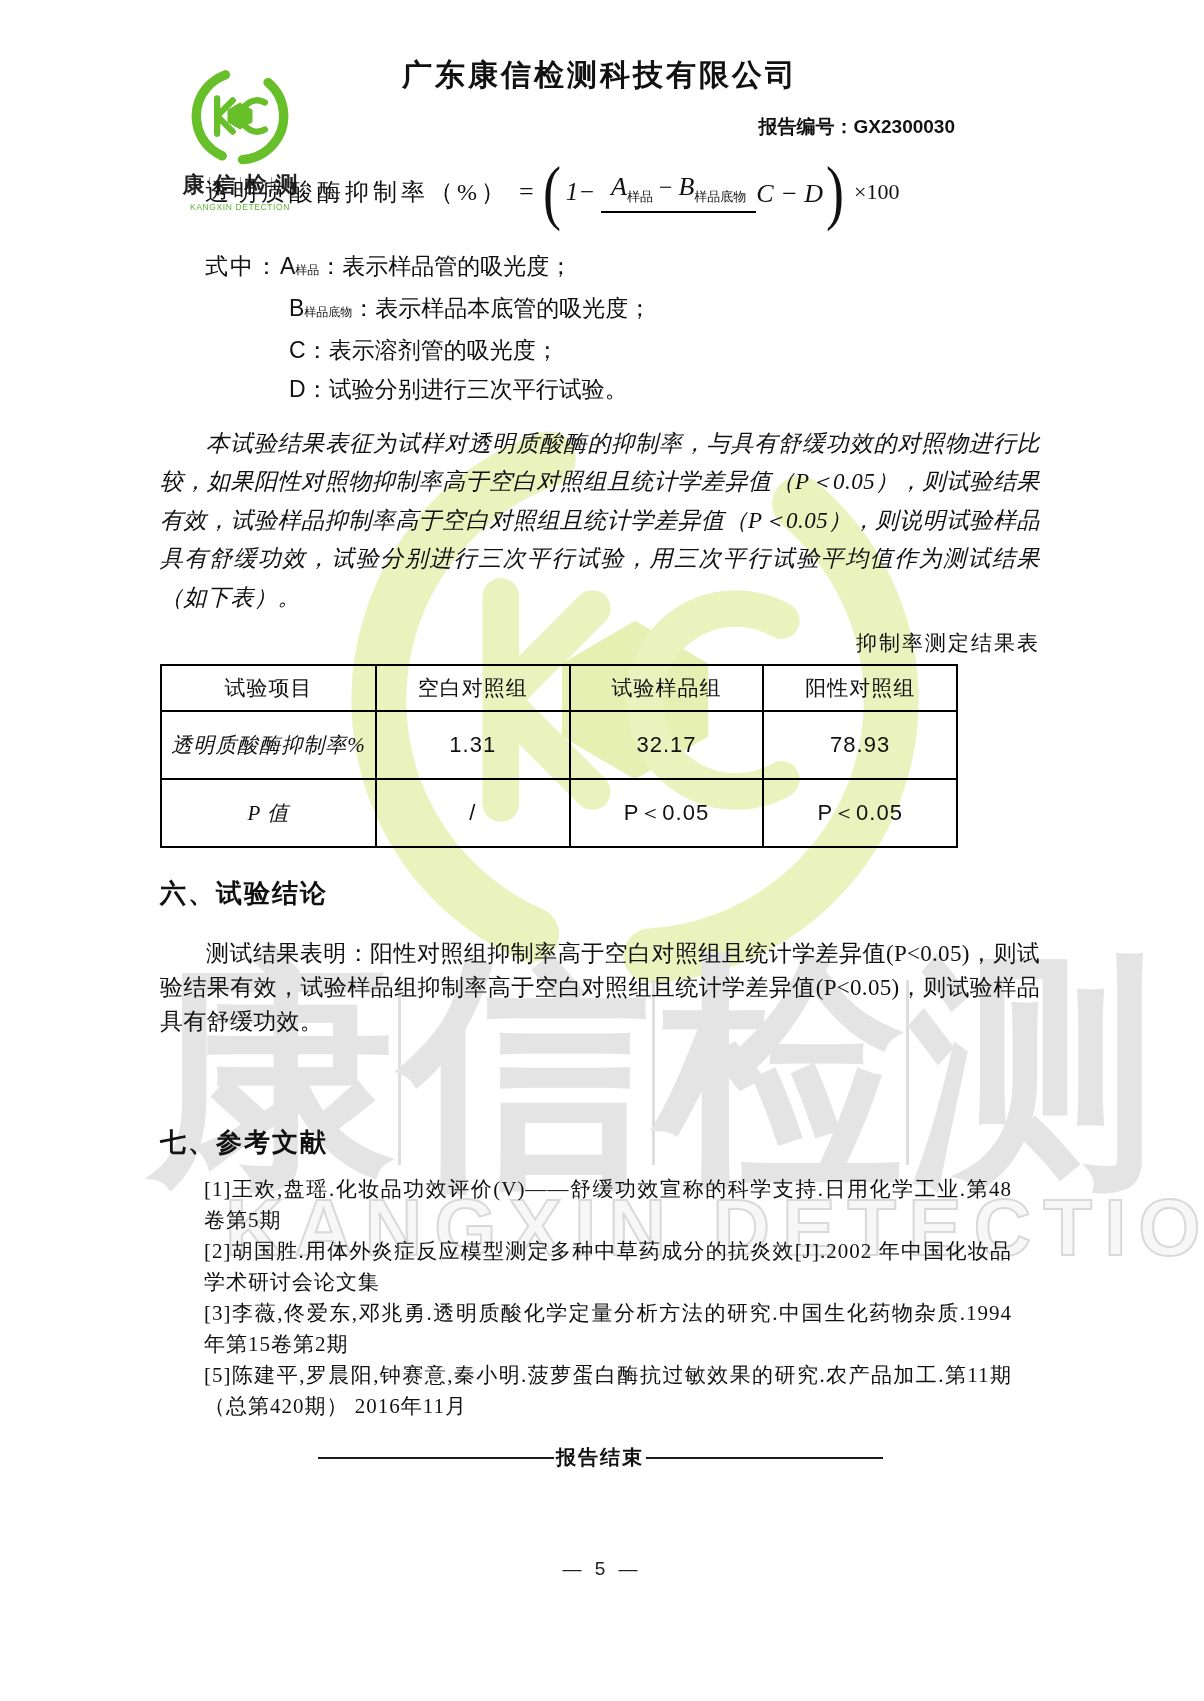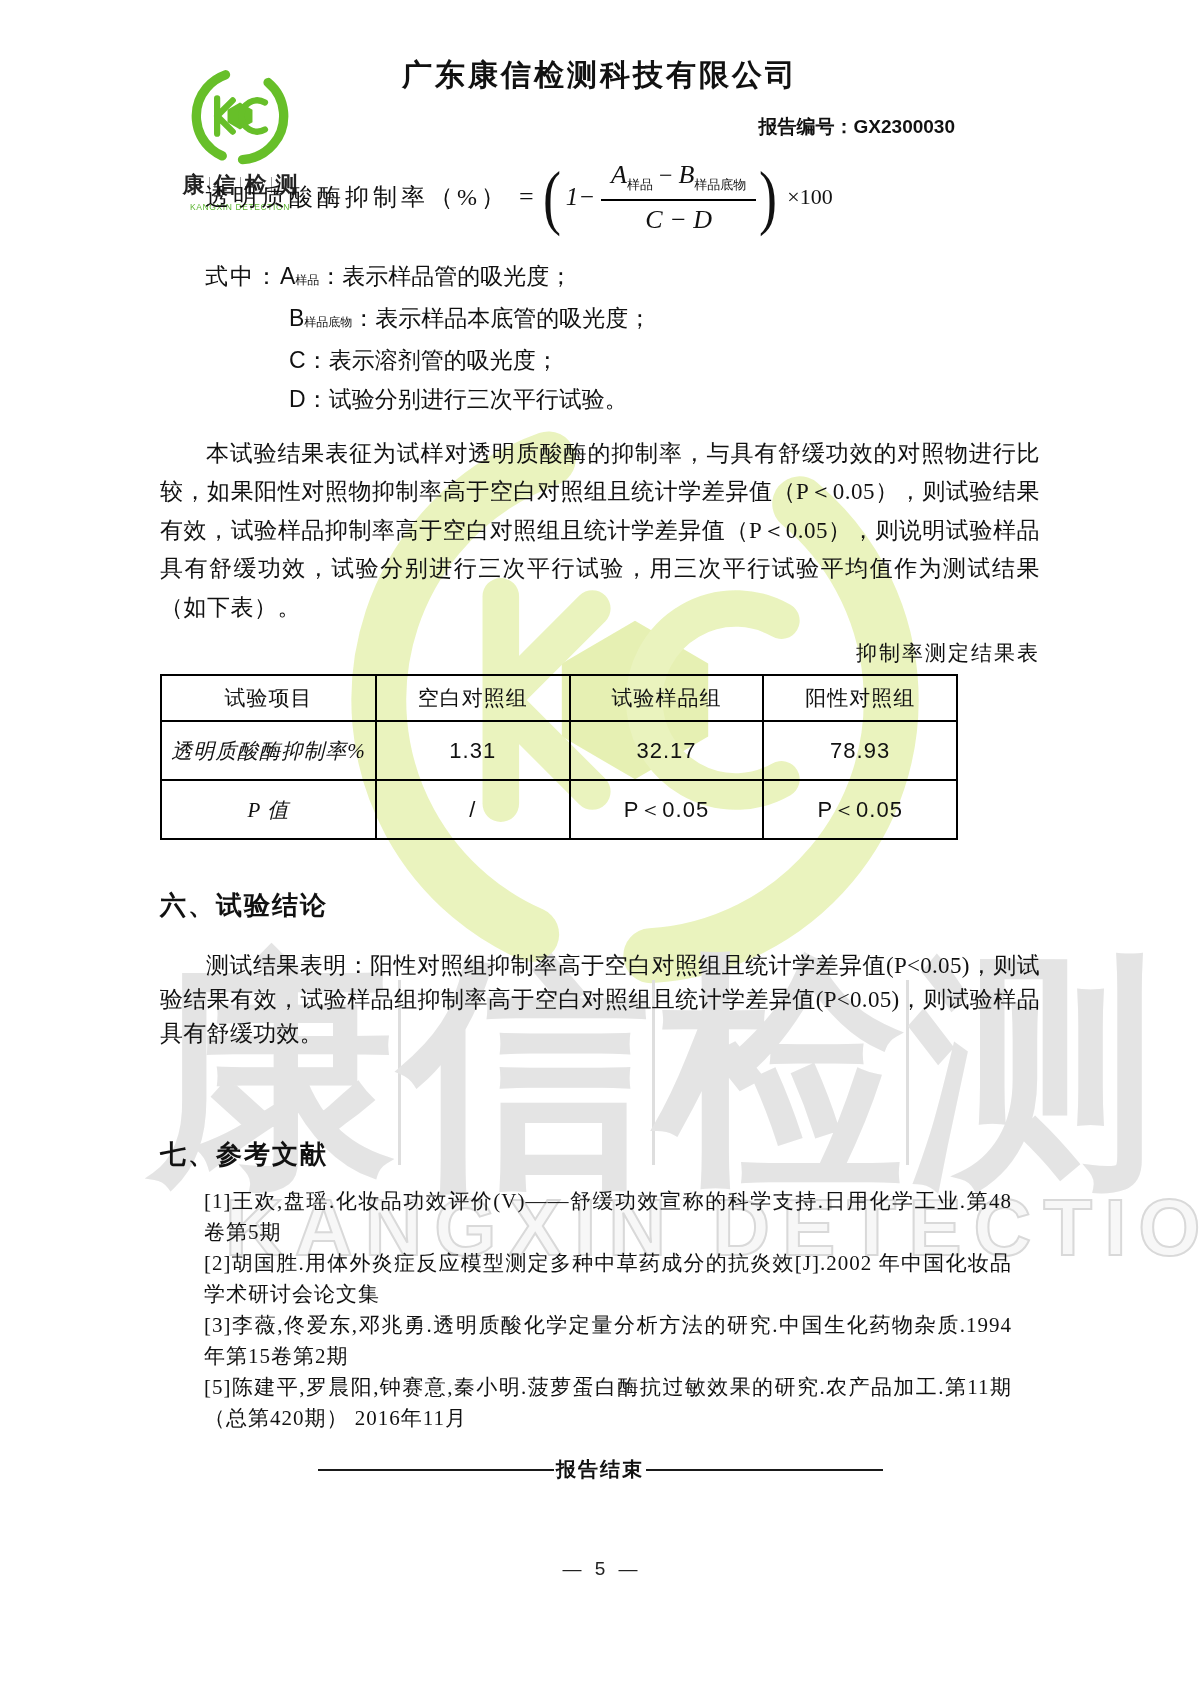--- a/index.html
+++ b/index.html
@@ -54,51 +54,51 @@
                font-family: "Liberation Sans", sans-serif; }
   .report-no .lbl { font-family: "Liberation Serif", serif; }
 
   
   .formula { margin: 20px 0 0 45px; display: flex; align-items: center; font-size: 24px; }
   .formula .f-lhs { letter-spacing: 4px; }
   .formula .f-eq { margin: 0 6px 0 10px; font-size: 26px; }
   .formula .f-paren { font-size: 72px; font-weight: 300; line-height: 0.9;
                       font-family: "Liberation Serif", serif; transform: scaleX(0.75); }
   .formula .f-one { font-style: italic; font-size: 25px; margin: 0 6px 0 2px; }
-  .frac { display: inline-flex; flex-direction: column; align-items: center; text-align: center; }
+  .frac { display: inline-flex; flex-direction: row; align-items: center; text-align: center; }
   .frac .num { border-bottom: 2px solid #000; padding: 0 10px 5px; }
   .frac .den { padding-top: 4px; }
   .mvar { font-style: italic; font-size: 26px; font-family: "Liberation Serif", serif; }
   .msub { font-size: 13px; vertical-align: sub; }
   .f-times { font-size: 22px; margin-left: 7px; }
 
   
   .defs { margin: 22px 0 12px 45px; font-size: 23px; }
   .def-line { display: flex; align-items: baseline; line-height: 38px; }
   .def-indent { margin-left: 84px; }
   .def-intro { letter-spacing: 2px; }
   .def-sym { font-family: "Liberation Sans", sans-serif; font-size: 23px; }
   .def-sub { font-size: 12px; vertical-align: sub; }
 
   .para { margin-top: 16px; font-size: 23px; line-height: 38.5px; text-align: justify;
-          text-indent: 2em; letter-spacing: 0.5px; }
+          text-indent: 2em; letter-spacing: 0.5px; font-style: italic; }
 
   .tbl-title { text-align: right; margin-top: 12px; font-size: 21px; letter-spacing: 2px; }
   table.results { border-collapse: collapse; margin-top: 7px; width: 798px; table-layout: fixed; }
   table.results th, table.results td {
     border: 2px solid #000; text-align: center; font-weight: 400;
     font-size: 21px; letter-spacing: 1px;
   }
   table.results thead th { height: 46px; font-family: Liberation Mono, monospace; }
-  table.results tbody th, table.results tbody td { height: 59px; }
+  table.results tbody th, table.results tbody td { height: 68px; }
   table.results .c0 { width: 27%; }
   table.results tbody th { font-style: italic; }
   table.results td { font-family: "Liberation Sans", sans-serif; font-size: 22px; }
 
-  .sec-heading { margin-top: 48px; font-size: 26px; font-weight: 700; letter-spacing: 2px; }
+  .sec-heading { margin-top: 28px; font-size: 26px; font-weight: 700; letter-spacing: 2px; }
   .conclusion-body { margin-top: 26px; font-size: 23px; line-height: 34px; text-align: justify;
                      text-indent: 2em; letter-spacing: 0.3px; }
 
   .refs-heading { margin-top: 86px; }
   .refs { margin-top: 14px; font-size: 21px; line-height: 31px; letter-spacing: 1px; padding-right: 28px; margin-left: 44px; }
   .ref-item { text-align: justify; }
 
   .end-divider { margin: 22px auto 0; width: 565px; display: flex; align-items: center; }
   .end-divider .bar { flex: 1; height: 2.5px; background: #1a1a1a; }
   .end-divider .end-text { font-size: 20px; font-weight: 700; letter-spacing: 2px; padding: 0 2px; }

